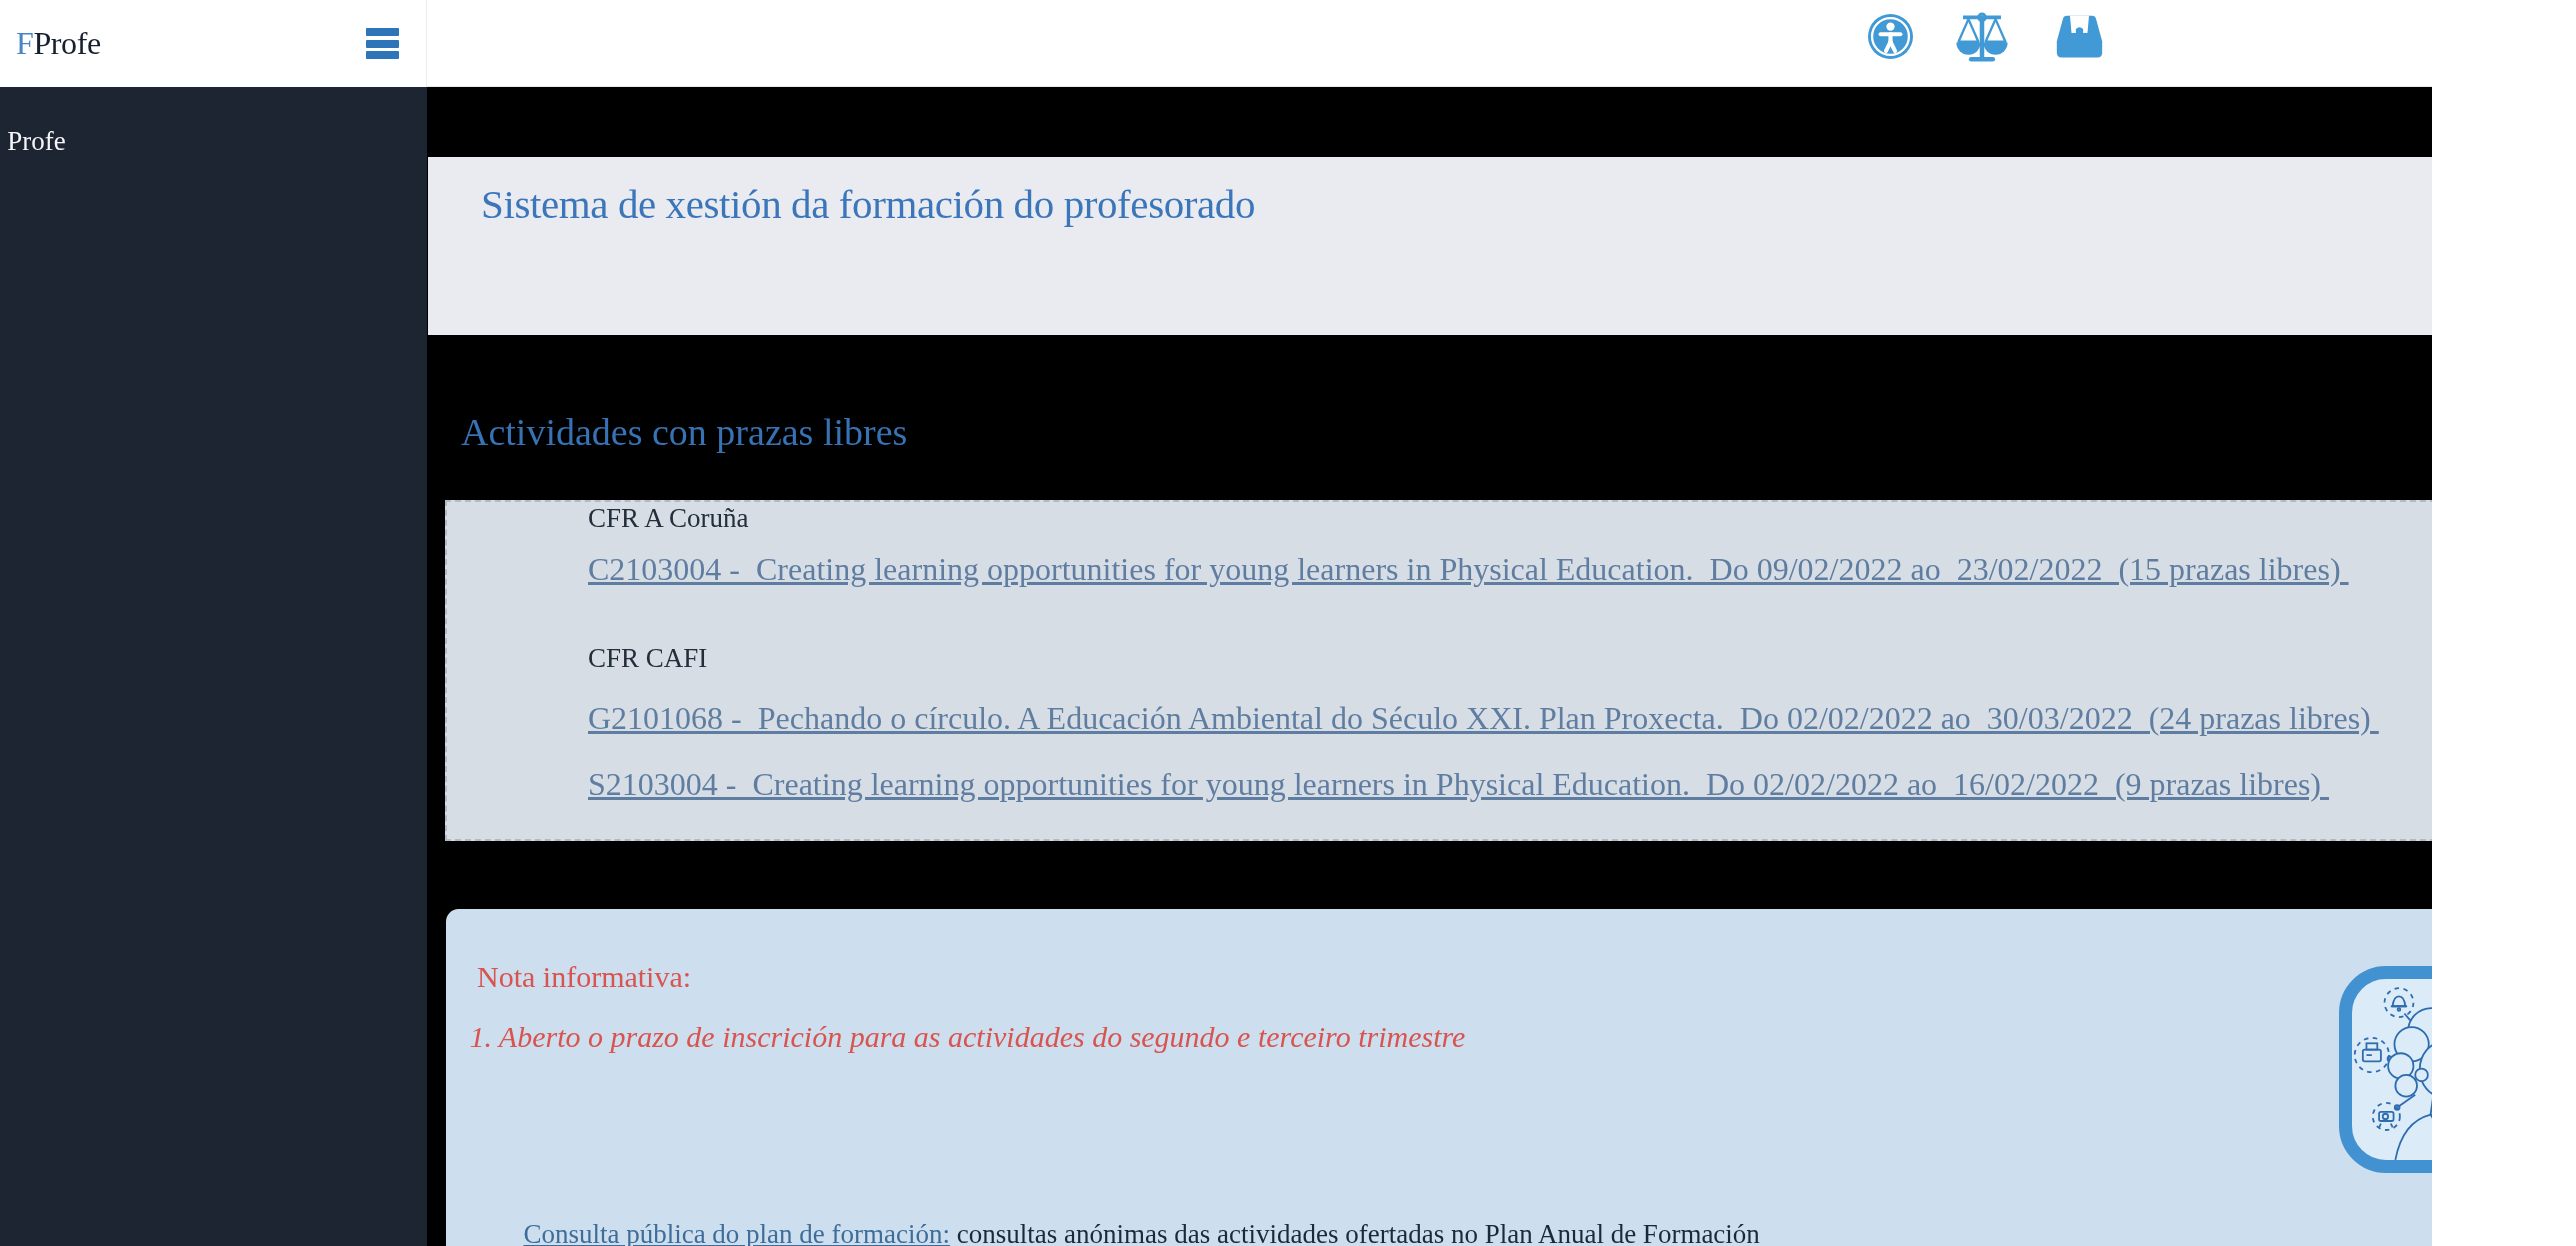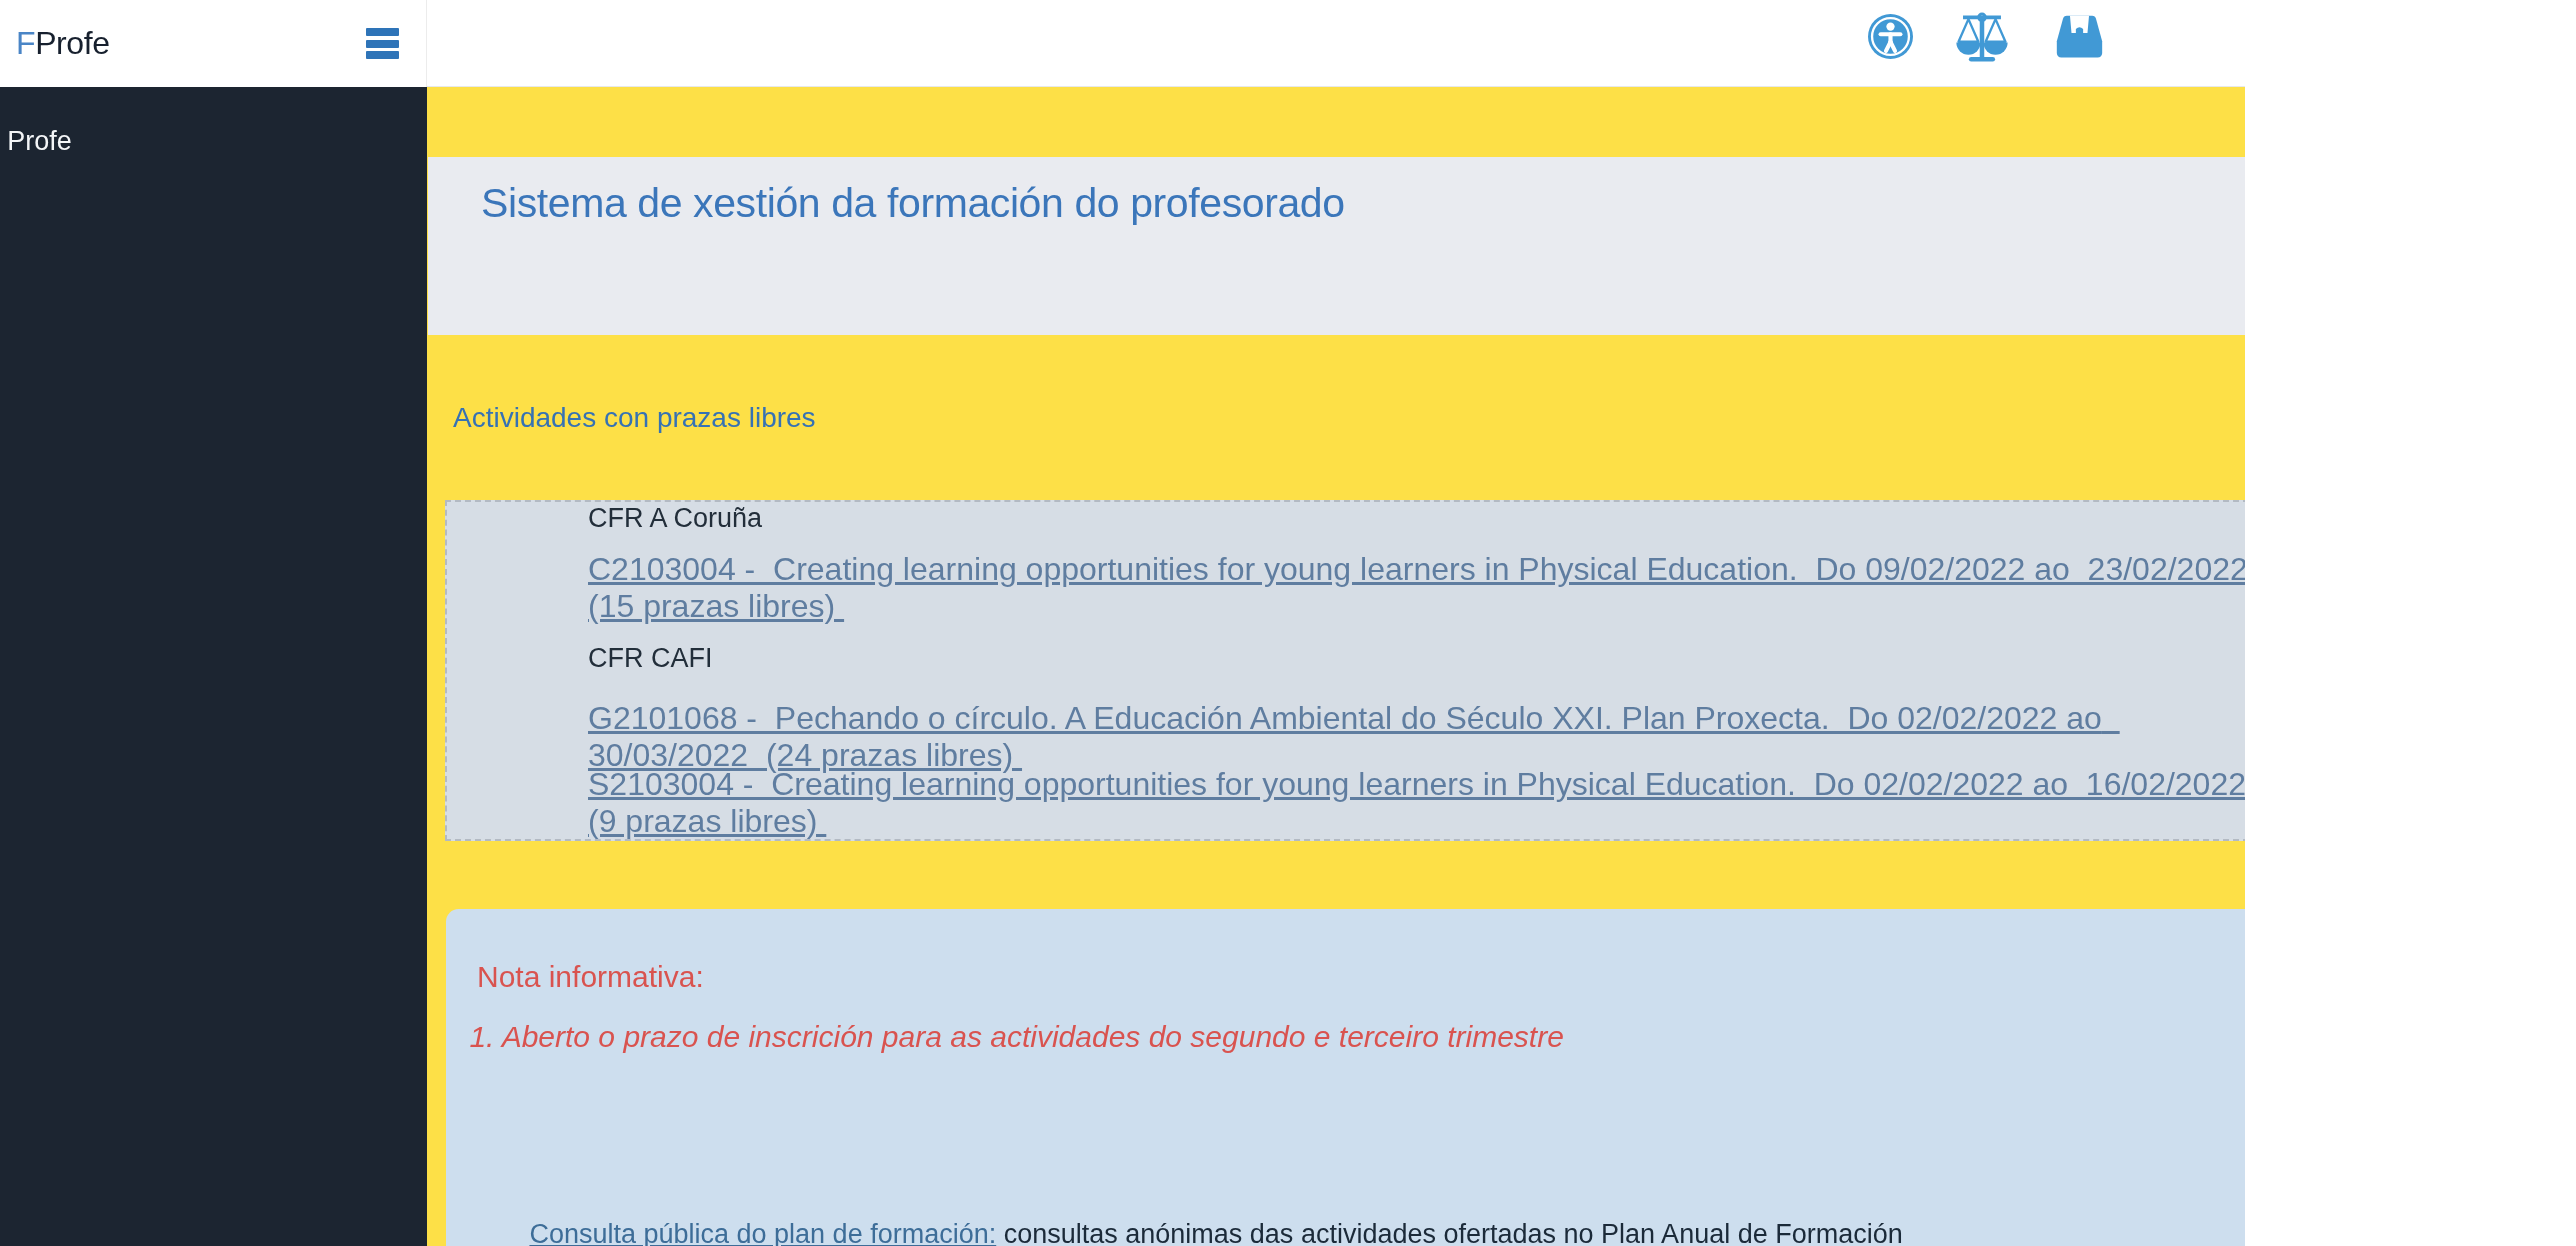--- a/index.html
+++ b/index.html
@@ -1,18 +1,18 @@
 <!DOCTYPE html>
 <html style="font-size:14.4px"><head>
 <meta charset="utf-8">
 <style>
   html,body{margin:0;padding:0;background:#fff;}
   .page{
-    position:relative;width:2245px;height:1247px;overflow:hidden;
-    font-family:Liberation Sans, sans-serif;background:#fde047;
+    position:relative;width:2432px;height:1247px;overflow:hidden;
+    font-family:Liberation Serif, serif;background:#000000;
   }
   
   .sidebar{position:absolute;left:0;top:0;width:427px;height:1247px;background:#1c2531;}
   .logo-area{
     position:absolute;left:0;top:0;width:427px;height:87px;background:#fff;
     border-right:0.9px solid #ececec;box-sizing:border-box;
     display:flex;align-items:center;justify-content:space-between;
     padding:0 27px 0 16px;
   }
   .logo{font-size:32px;font-weight:500;letter-spacing:-0.4px;cursor:pointer;}
@@ -34,21 +34,21 @@
   .icon-inbox{left:1628px;top:12.6px;width:49px;height:49px;}
   
   .title-band{
     position:absolute;left:428px;top:157px;width:2148px;height:178px;background:#e9ebf0;
   }
   .page-title{
     position:absolute;left:53px;top:23.4px;margin:0;font-size:41px;font-weight:400;
     color:#3b76ba;letter-spacing:-0.4px;
   }
   .section-heading{
-    position:absolute;left:446px;top:395px;margin:7px;font-size:28px;font-weight:400;color:#3672b4;
+    position:absolute;left:446px;top:395px;margin:15px;font-size:38px;font-weight:400;color:#3672b4;
   }
   .activities-box{
     position:absolute;left:445px;top:500px;right:-14.4px;height:341px;
     background:#d6dde5;border:2.7px dashed #b3bac3;box-sizing:border-box;
   }
   .center-name{position:absolute;left:141px;font-size:27px;color:#222e3a;white-space:pre-wrap;}
   .center-0{top:0.9px;}
   .center-1{top:141px;}
   .activity-link{
     position:absolute;left:141px;font-size:32px;color:#5f7da0;text-decoration:underline;

